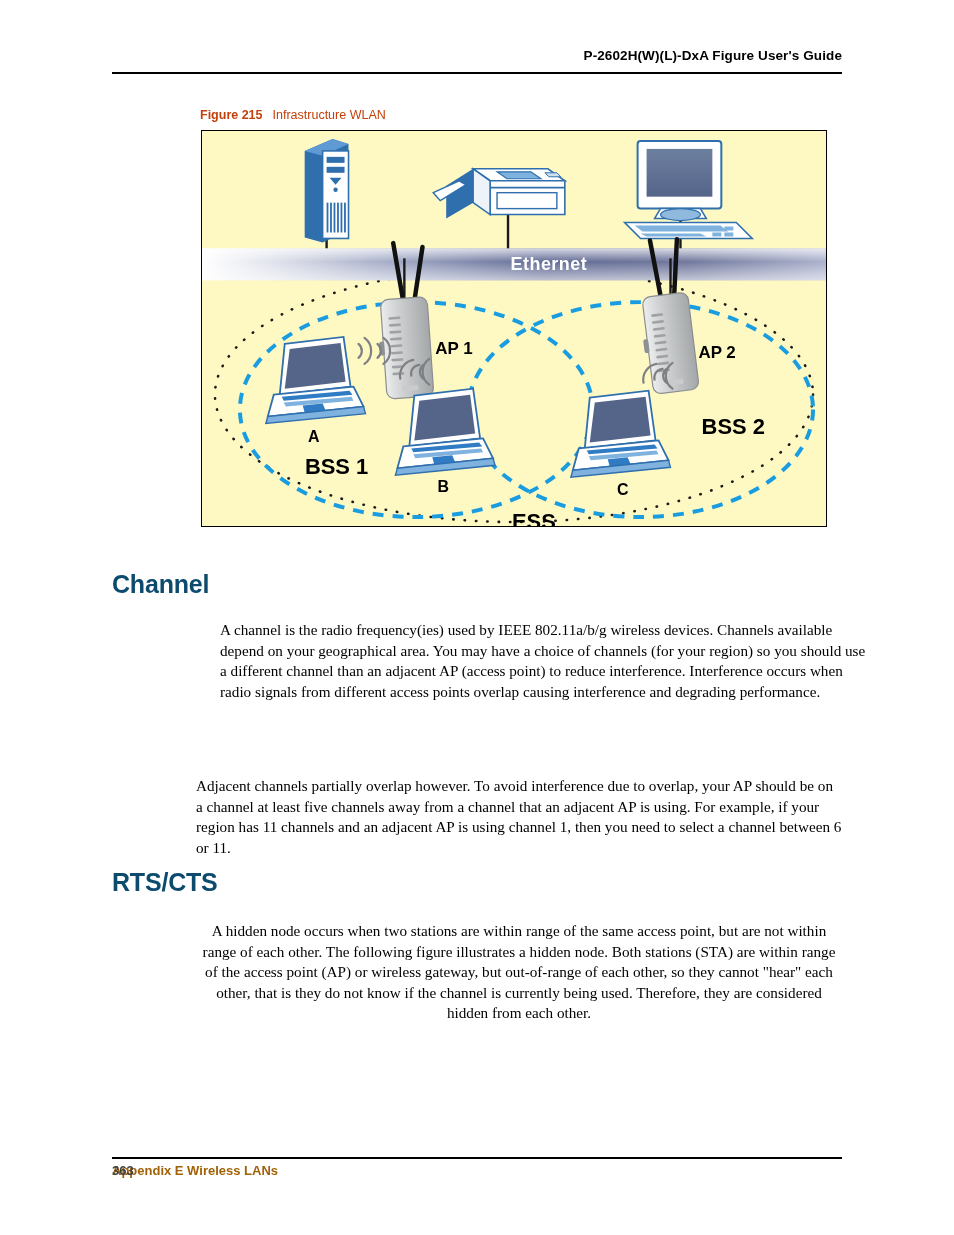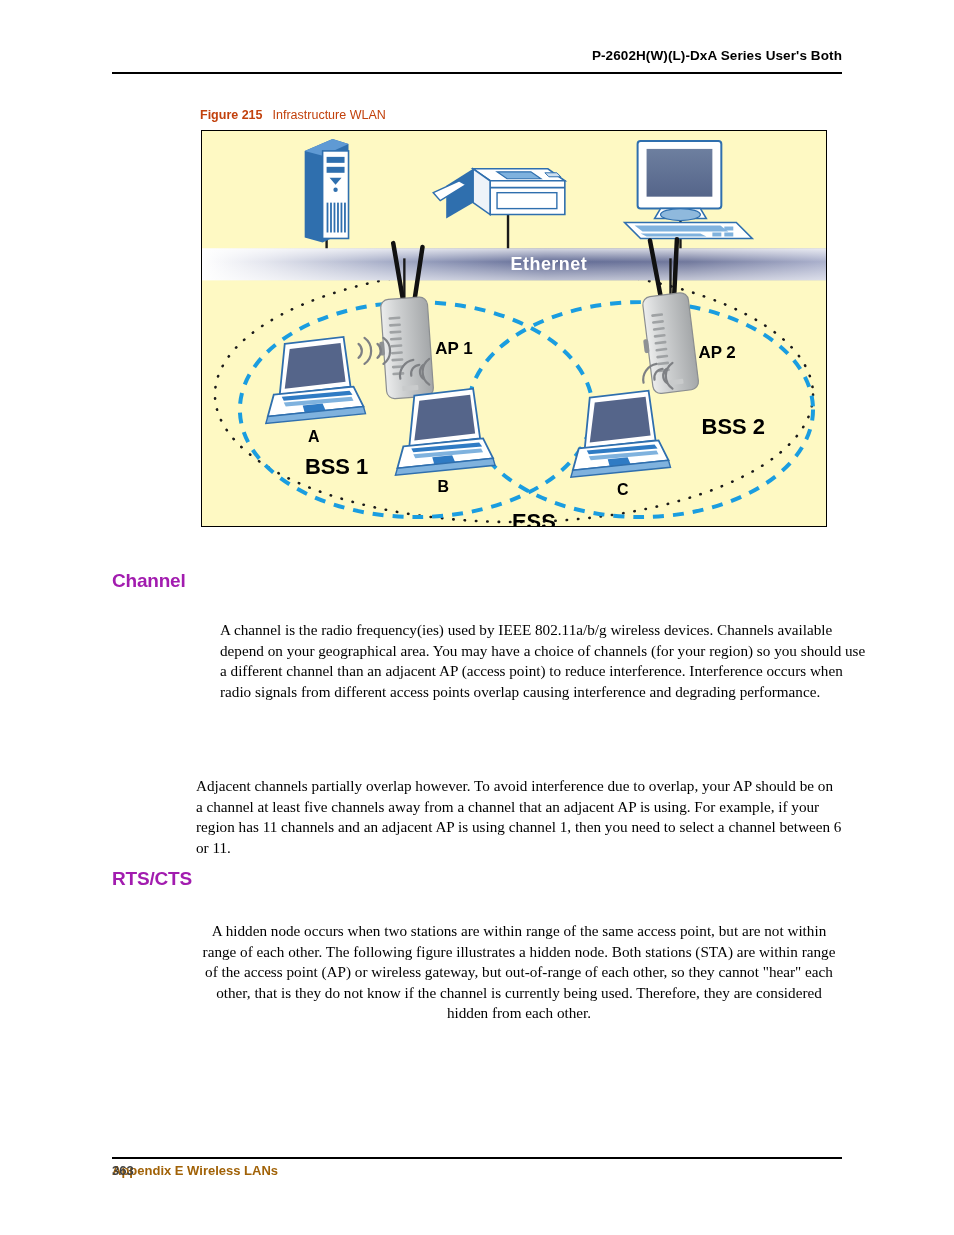--- a/index.html
+++ b/index.html
@@ -74,23 +74,23 @@
     width: 100%;
     height: 100%;
   }
 
   
   .section-heading {
     position: absolute;
     left: 112px;
     font-family: "Liberation Sans", sans-serif;
     font-weight: bold;
-    font-size: 19px;
+    font-size: 25px;
     letter-spacing: -0.2px;
-    color: #a21caf;
+    color: #0c4a6e;
   }
   #heading-channel { top: 570px; }
   #heading-rtscts  { top: 868px; }
 
   
   .body-par {
     position: absolute;
     left: 196px;
     width: 646px;
     font-family: "Liberation Serif", serif;
@@ -129,21 +129,21 @@
     text-align: left;
     font-family: "Liberation Sans", sans-serif;
     font-size: 13px;
     font-weight: bold;
     color: #404040;
   }
 </style>
 </head>
 <body>
 
-<div class="page-header">P-2602H(W)(L)-DxA Series User's Both</div>
+<div class="page-header">P-2602H(W)(L)-DxA Figure User's Guide</div>
 <div class="header-rule"></div>
 
 <div class="fig-caption">
   <span class="fig-num">Figure 215</span><span class="fig-title">Infrastructure WLAN</span>
 </div>
 
 <div class="figure-frame">
   <svg class="fig-canvas" viewBox="0 0 626 397" preserveAspectRatio="none">
     <defs>
       <linearGradient id="ethGrad" x1="0" y1="0" x2="1" y2="0">

